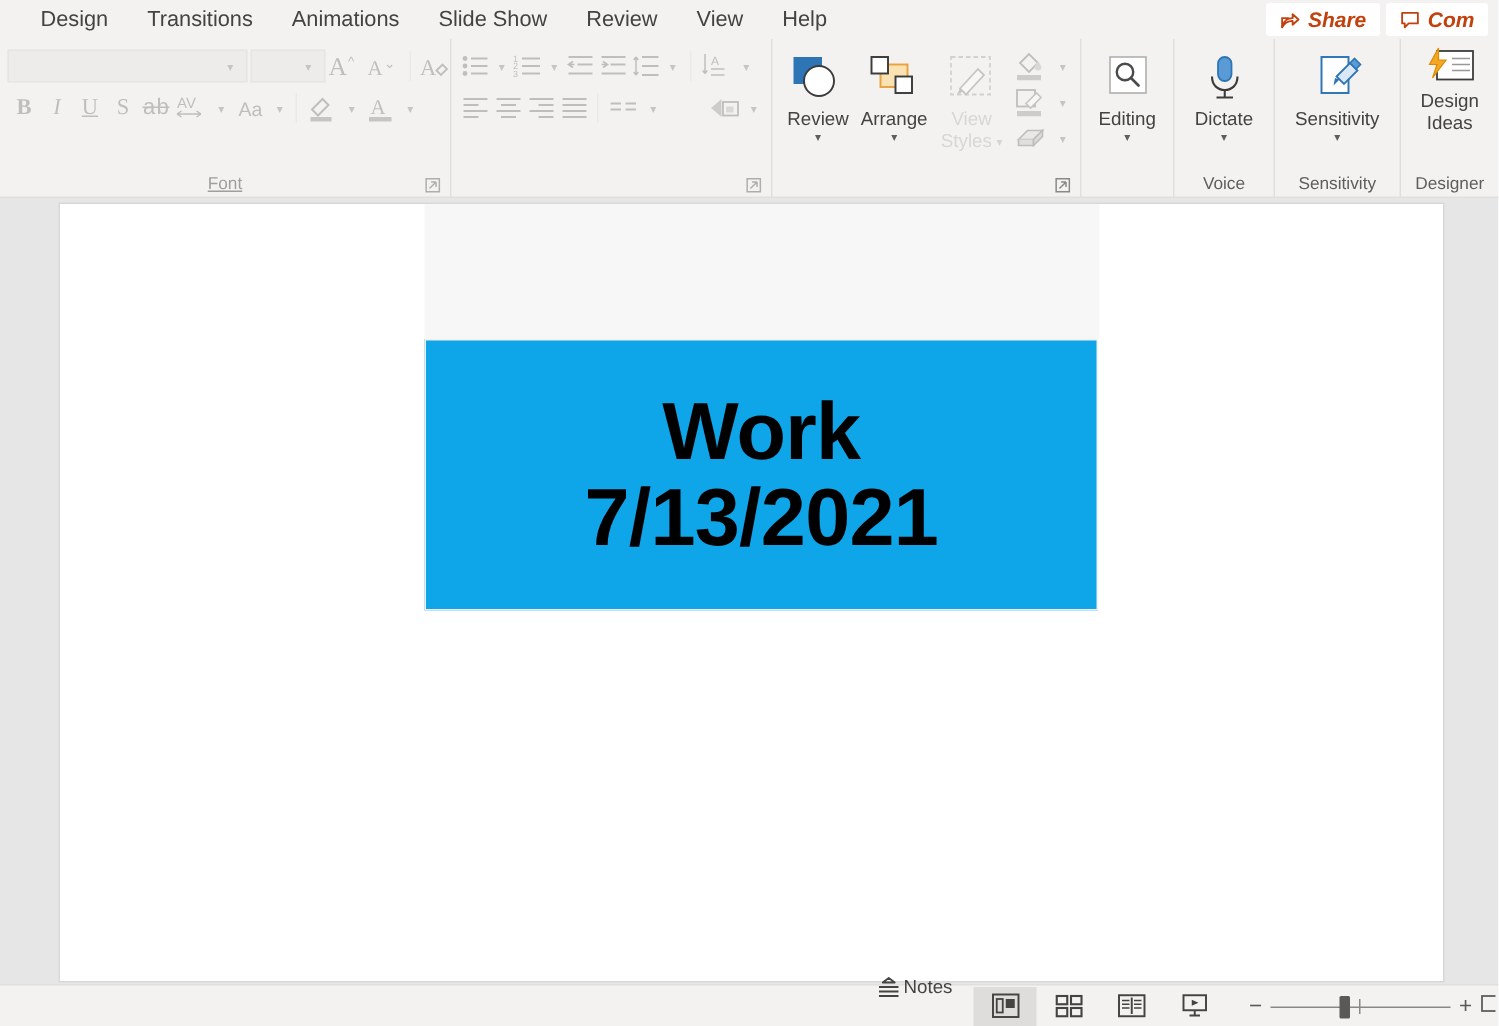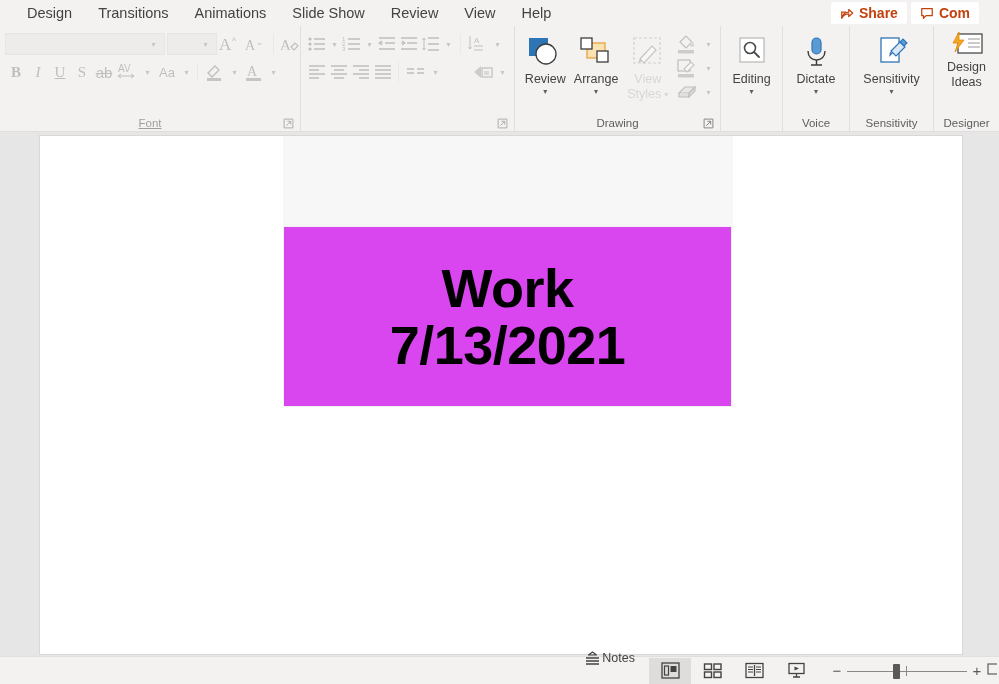--- a/index.html
+++ b/index.html
@@ -17,22 +17,22 @@
     background: #f3f2f1;
     display: flex; align-items: center;
   }
   .tabs { display: flex; align-items: center; height: 26px; padding-left: 14px; }
   .tab {
     font-size: 14.5px; color: #444341;
     padding: 0 13px; height: 26px; line-height: 26px;
     white-space: nowrap; cursor: default;
   }
   .tabstrip-right {
-    position: absolute; right: 16px; top: 0; height: 26px;
-    display: flex; align-items: center;
+    position: absolute; right: 3px; top: 0; height: 26px;
+    display: flex; align-items: center; font-style: italic;
   }
   .chip {
     display: flex; align-items: center; gap: 5px;
     background: #ffffff; color: #c2410c;
     font-size: 14px; font-weight: bold;
     height: 22px; padding: 0 9px;
     border-radius: 2px; margin-right: 4px;
     white-space: nowrap;
   }
   .chip svg { display: block; }
@@ -108,21 +108,21 @@
     width: 922px; height: 518px;
     background: #ffffff;
     box-shadow: 0 0 0 1px #d8d8d8;
   }
   .ph-gray {
     position: absolute; left: 243px; top: 0px; width: 450px; height: 90px;
     background: #f7f7f7;
   }
   .ph-white {
     position: absolute; left: 243px; top: 90px; width: 449px; height: 181px;
-    background: #d946ef;
+    background: #0ea5e9;
     border: 1px solid #f0f0f0;
     display: flex; flex-direction: column;
     align-items: center; justify-content: center;
   }
   .slide-title {
     font-size: 54px; font-weight: bold; color: #000000;
     line-height: 1.05; letter-spacing: -0.5px;
     text-align: center;
   }
   .slide-sub {
@@ -232,21 +232,21 @@
                   <text x="0" y="16" font-size="15" font-family="Liberation Serif, serif" fill="#7a7876">A</text>
                   <path d="M11 13 l4-4 3 3 -4 4 z" fill="none" stroke="#7a7876" stroke-width="1.2"></path>
                 </svg>
             </div>
           </div>
           <div class="row">
             <div class="ico ico-btn" style="font-weight:bold;font-family:'Liberation Serif',serif">B</div>
             <div class="ico ico-btn" style="font-style:italic;font-family:'Liberation Serif',serif">I</div>
             <div class="ico ico-btn" style="text-decoration:underline;font-family:'Liberation Serif',serif">U</div>
             <div class="ico ico-btn" style="font-family:'Liberation Serif',serif">S</div>
-            <div class="ico ico-btn" style="text-decoration:line-through;font-family:Liberation Sans, sans-serif">ab</div>
+            <div class="ico ico-btn" style="text-decoration:line-through;font-family:Liberation Mono, monospace">ab</div>
             <div class="ico ico-btn" style="width:26px">
               <svg width="24" height="22" viewBox="0 0 24 22">
                   <text x="2" y="11" font-size="10" fill="#7a7876">AV</text>
                   <path d="M2 15 h16 M2 15 l3-2 M2 15 l3 2 M18 15 l-3-2 M18 15 l-3 2" stroke="#7a7876" stroke-width="1" fill="none"></path>
                 </svg>
             </div>
             <div class="caret">▾</div>
             <div class="ico ico-btn" style="width:26px;font-size:13px">Aa</div>
             <div class="caret">▾</div>
             <div class="vdiv"></div>
@@ -433,21 +433,20 @@
               <svg width="24" height="22" viewBox="0 0 24 22">
                 <path d="M4 12 l6-6 10 0 -6 6 z" fill="#dedcda" stroke="#7a7876" stroke-width="1.1"></path>
                 <path d="M4 12 v4 l10 0 v-4" fill="#c9c7c5" stroke="#7a7876" stroke-width="1.1"></path>
                 <path d="M14 12 l6-6 v4 l-6 6 z" fill="#bfbdbb" stroke="#7a7876" stroke-width="1.1"></path>
               </svg>
             </div>
             <span class="caret">▾</span>
           </div>
         </div>
       </div>
-      <div class="group-label">Drawing</div>
       <svg class="dialog-launcher" style="position:absolute;right:6px;bottom:3px" width="10" height="10" viewBox="0 0 10 10">
         <path d="M1 1 h8 v8 h-8 z" fill="none" stroke="#8a8886" stroke-width="0.9"></path>
         <path d="M3 7 l4-4 M7 3 v3 M7 3 h-3" stroke="#8a8886" stroke-width="0.9" fill="none"></path>
       </svg>
     </div>
 
     <div class="group" style="width:62px">
       <div class="group-body" style="justify-content:center">
         <div class="bigbtn">
           <div class="glyph">

